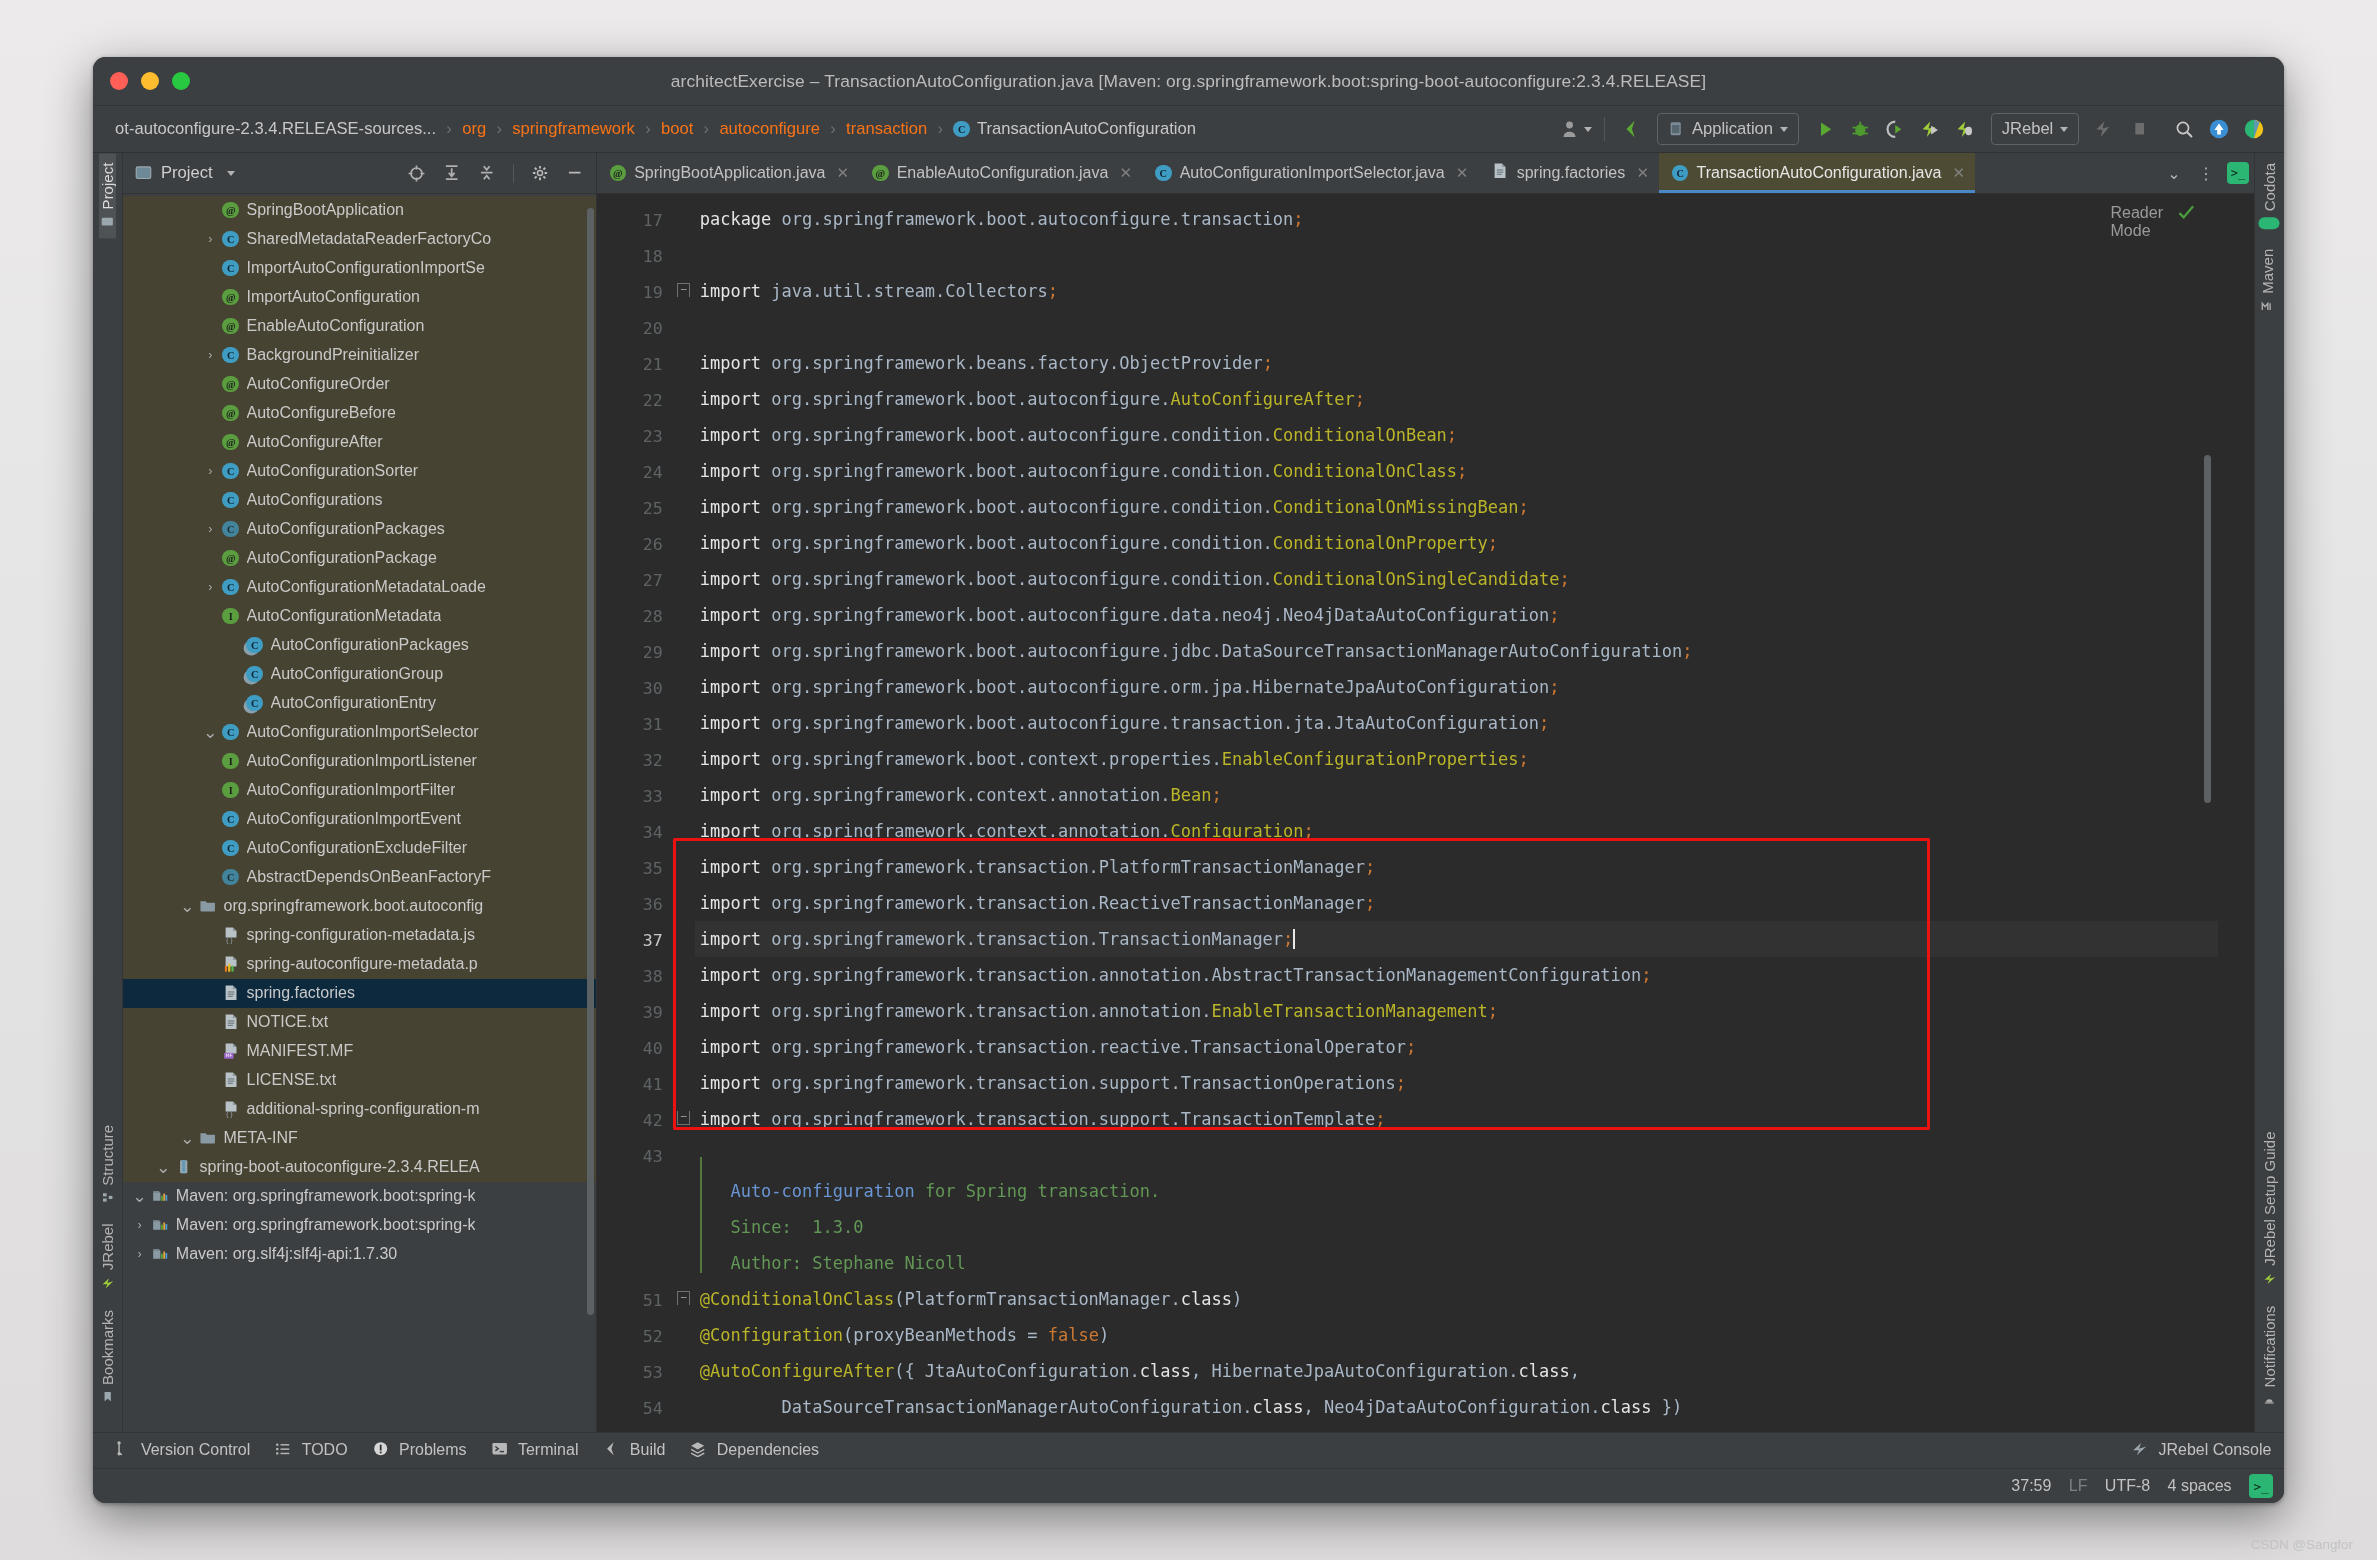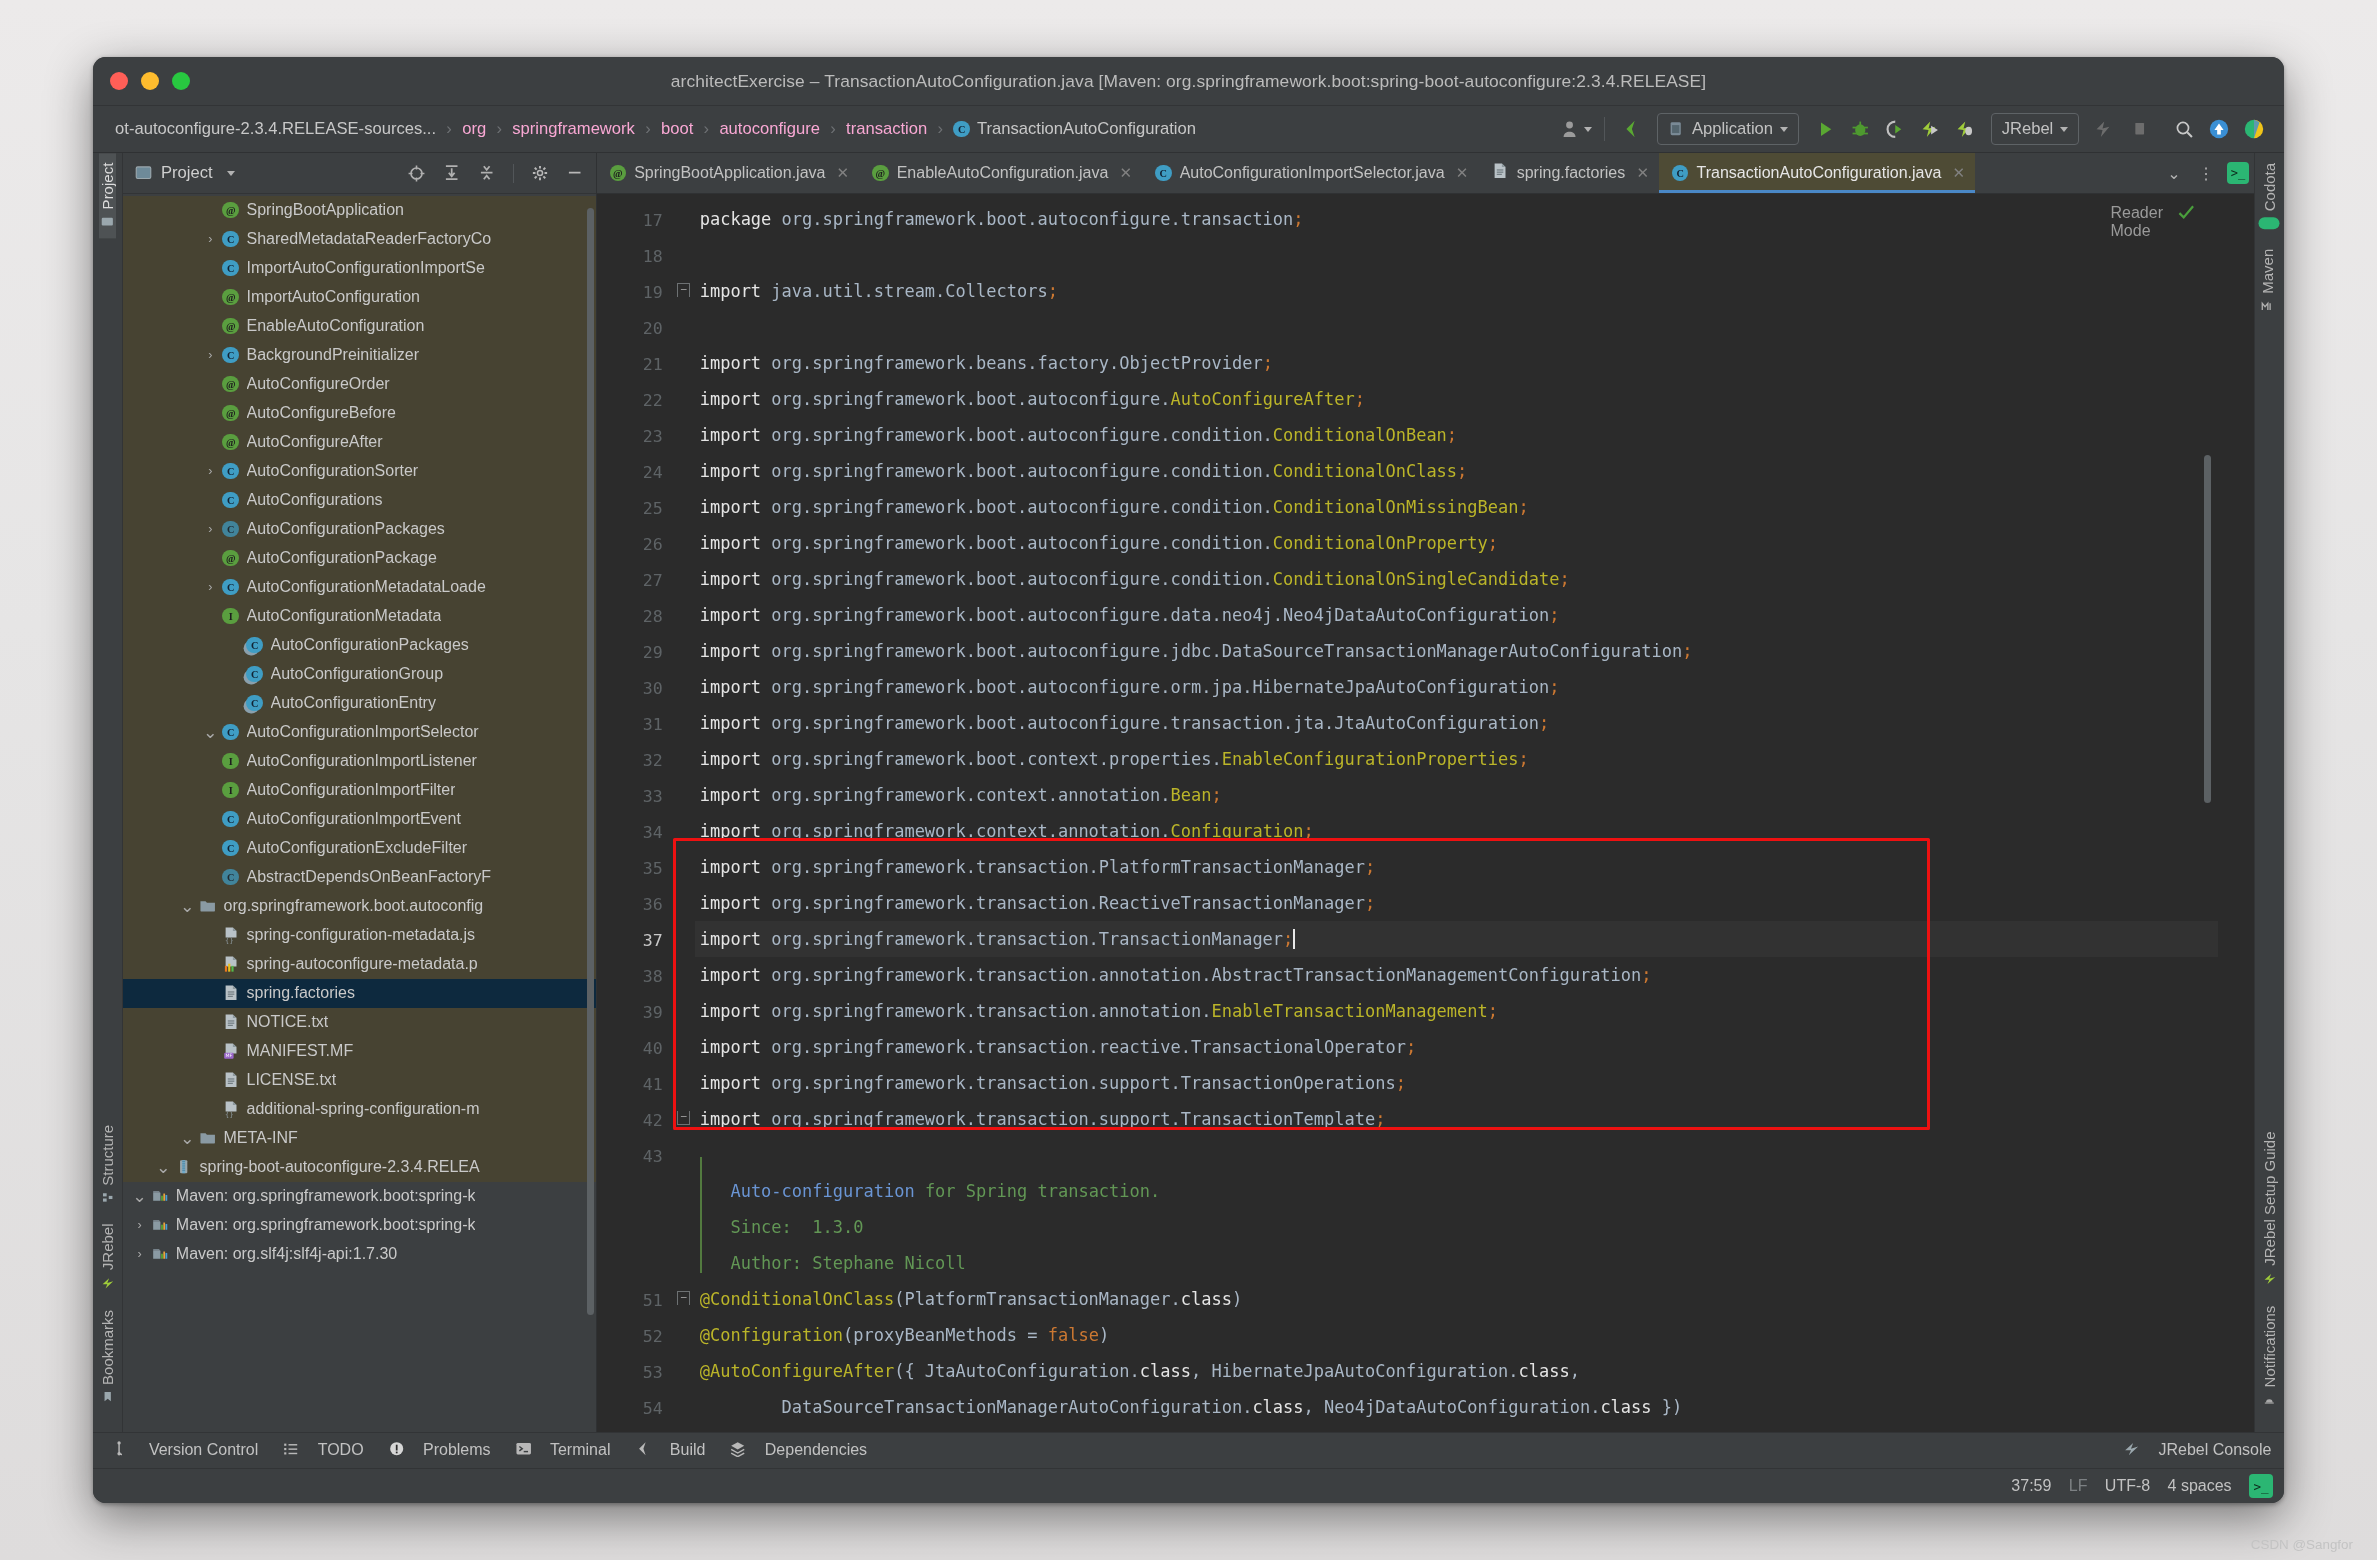--- a/index.html
+++ b/index.html
@@ -44,21 +44,21 @@
   .navbar {
     height: 47px; flex: 0 0 47px;
     background: #3c3f41;
     display: flex; align-items: center;
     padding: 0 12.6px 0 20.5px;
     gap: 0;
     border-bottom: 0.8px solid #2f3133;
   }
   .crumbs { display: flex; align-items: center; flex: 0 0 auto; }
   .crumb {
-    color: #f9a8d4; font-size: 16.6px; white-space: nowrap;
+    color: #f97316; font-size: 16.6px; white-space: nowrap;
     padding: 2.4px 1.6px;
   }
   .crumb.first { color: #c8c8c8; }
   .crumb.cls { color: #c8c8c8; display: flex; align-items: center; gap: 7.1px; }
   .sep { color: #6e7174; font-size: 16.6px; margin: 0 8.7px; }
   .navspacer { flex: 1 1 auto; }
   .tool-group { display: flex; align-items: center; gap: 0; }
   .tbtn {
     width: 35px; height: 33px;
     display: flex; align-items: center; justify-content: center;
@@ -242,21 +242,21 @@
   .stripe-r .bot { margin-top: auto; display:flex; flex-direction: column;
                    align-items: center; padding-bottom: 16px; }
 
   
   .toolwin-bar {
     height: 36px; flex: 0 0 36px; background: #3c3f41;
     display: flex; align-items: center; padding: 0 12.6px 0 20.5px;
     gap: 24px; border-top: 0.8px solid #323436;
   }
   .twitem {
-    display: flex; align-items: center; gap: 18px;
+    display: flex; align-items: center; gap: 10px;
     color: #c2c2c2; font-size: 16px; white-space: nowrap;
   }
   .toolwin-bar .spacer { flex: 1 1 auto; }
   .statusbar {
     height: 35px; flex: 0 0 35px; background: #3c3f41;
     display: flex; align-items: center; padding: 0 11px 0 20.5px;
     gap: 17.4px; border-top: 0.8px solid #323436;
   }
   .statusbar .spacer { flex: 1 1 auto; }
   .sitem { color: #c2c2c2; font-size: 16px; white-space: nowrap; }

